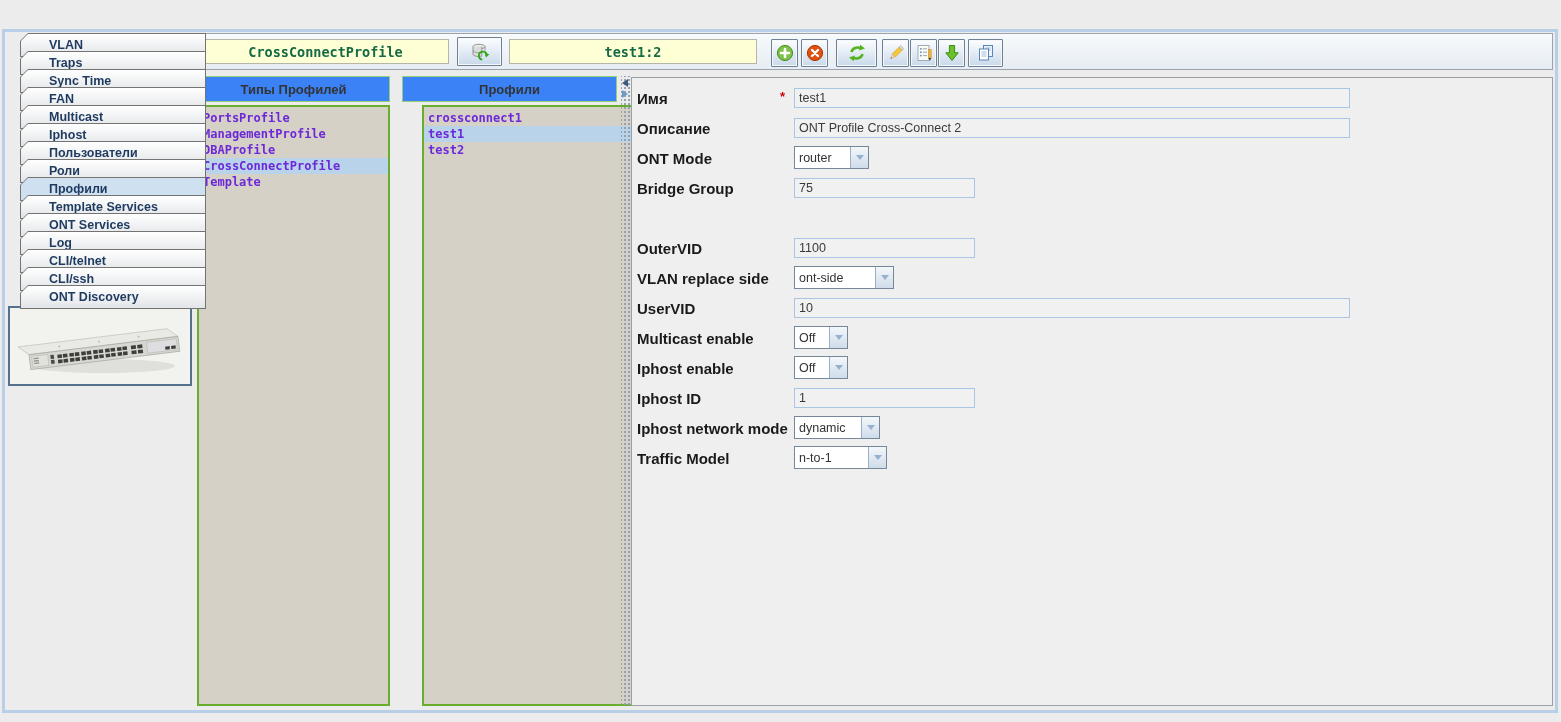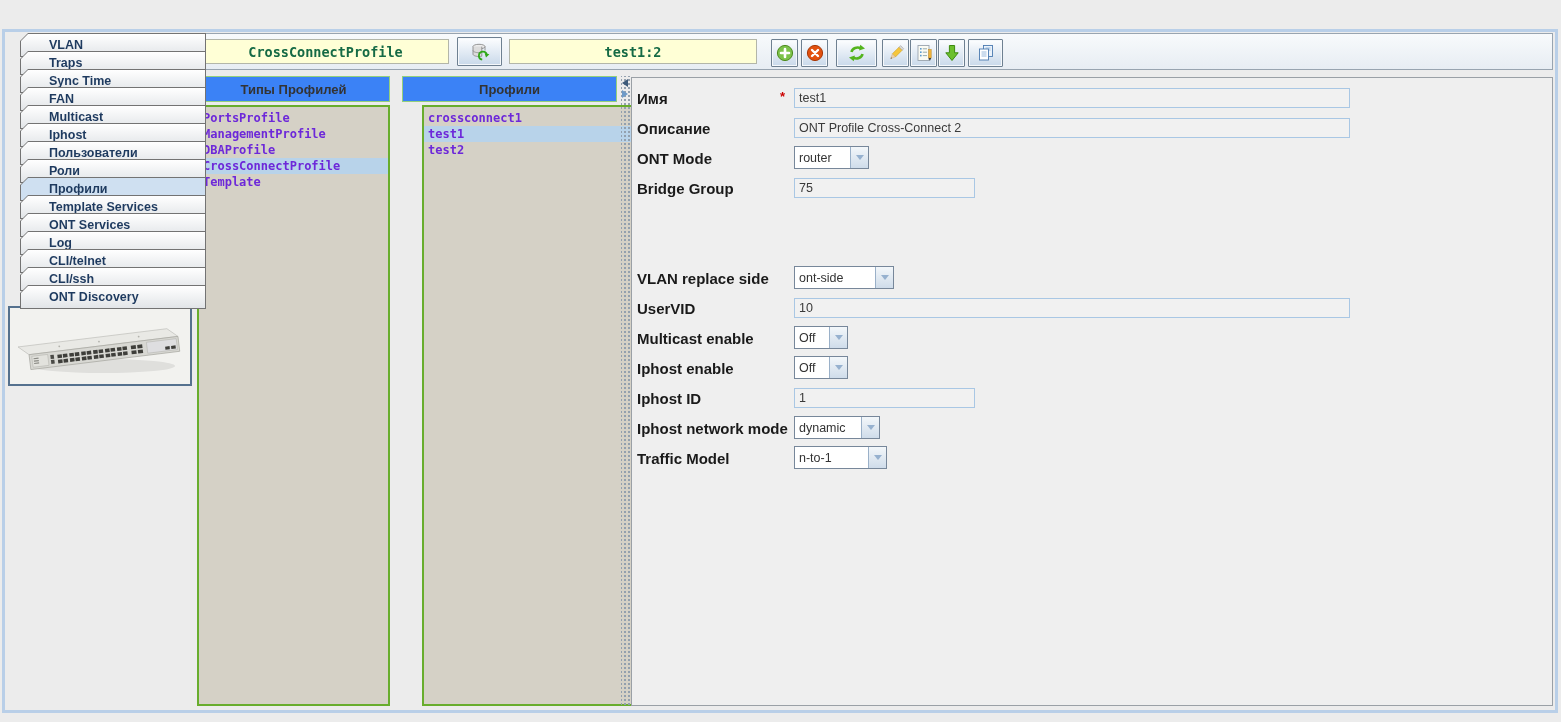--- a/index.html
+++ b/index.html
@@ -317,20 +317,24 @@
           </span>
       </div>
     </div>
 
     <div class="frow" style="top:97px">
       <span class="flabel">Bridge Group</span>
       <input class="tinput med" readonly="" value="75" style="">
     </div>
 
 
+    <div class="frow" style="top:157px">
+      <span class="flabel">OuterVID</span>
+      <input class="tinput med" readonly="" value="1100" style="">
+    </div>
 
     <div class="frow" style="top:187px">
       <span class="flabel">VLAN replace side</span>
       <div class="combo" style="width:100px">
         <span class="cval">ont-side</span>
         <span class="cbtn">
             <span class="carr"></span>
           </span>
       </div>
     </div>

